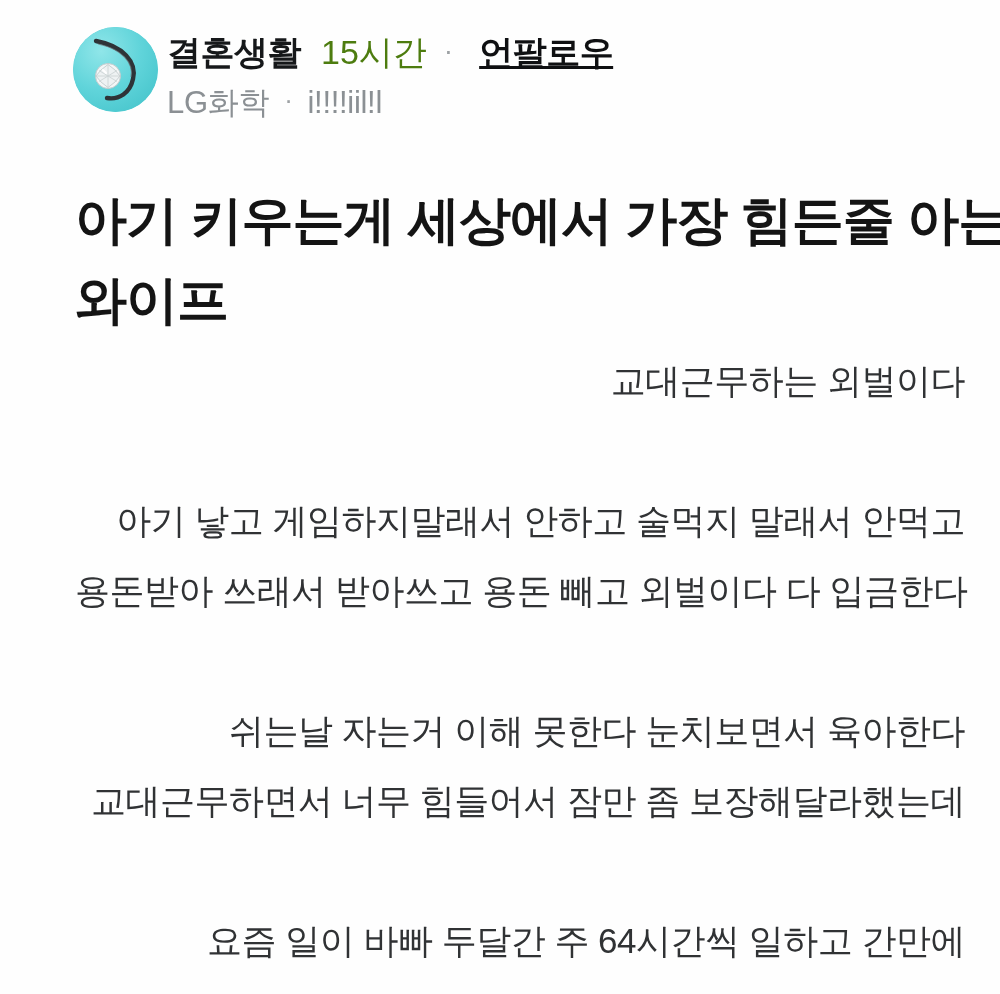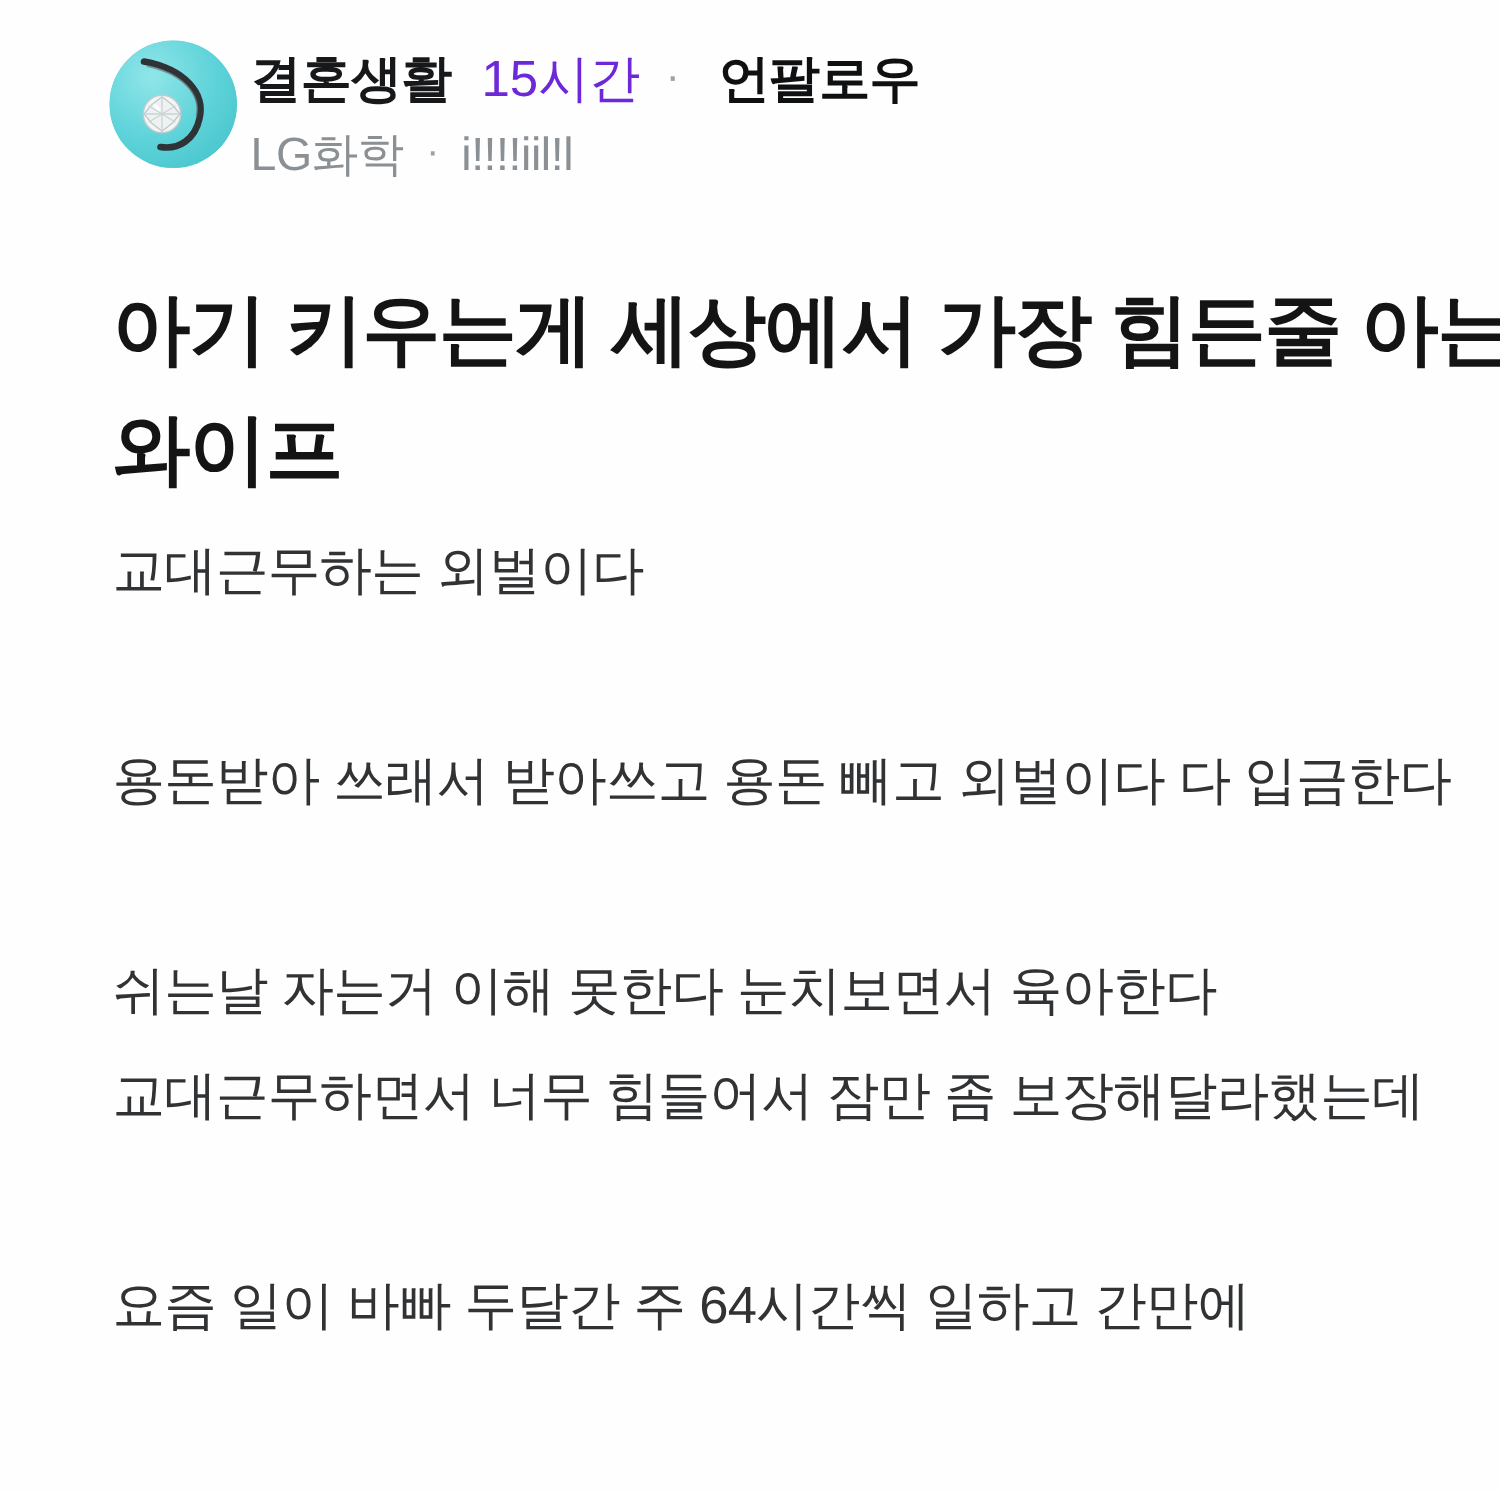--- a/index.html
+++ b/index.html
@@ -46,40 +46,41 @@
     line-height: 40px;
     white-space: nowrap;
   }
   .board-name {
     font-weight: 700;
     color: #16181a;
     letter-spacing: -0.5px;
   }
   .timestamp {
     margin-left: 20px;
-    color: #6d28d9;
+    color: #4d7c0f;
     font-weight: 400;
   }
   .dot-sep1 {
     margin-left: 17px;
     color: #9da1a4;
     font-size: 28px;
     transform: translateY(-4px);
   }
   .unfollow-button {
     margin-left: 26px;
     font-weight: 700;
     color: #0f1012;
     letter-spacing: -0.5px;
     cursor: pointer;
     background: none;
     border: none;
     padding: 0;
     font-family: inherit;
     font-size: 34px;
+    text-decoration: underline;
   }
   .header-row2 {
     display: flex;
     align-items: flex-end;
     margin-top: 9px;
     font-size: 31px;
     line-height: 36px;
     color: #8b9094;
     white-space: nowrap;
     letter-spacing: -0.3px;
@@ -109,21 +110,21 @@
   .post-body {
     position: absolute;
     left: 75px;
     top: 346px;
     width: 890px;
     font-size: 35px;
     line-height: 70px;
     color: #303234;
     letter-spacing: -0.5px;
   }
-  .post-body p { margin: 0 0 70px 0; }
+  .post-body p { margin: 0 0 70px 0; text-align: right; }
   .post-body .line { display: block; white-space: nowrap; }
 </style>
 </head>
 <body>
 
 <div class="page">
 
   <div class="post-header">
 
     <div class="avatar">
@@ -165,20 +166,21 @@
   <h1 class="post-title">
     <div class="t-line">아기 키우는게 세상에서 가장 힘든줄 아는</div>
     <div class="t-line">와이프</div>
   </h1>
 
   <div class="post-body">
     <p>
       <span class="line">교대근무하는 외벌이다</span>
     </p>
     <p>
+      <span class="line">아기 낳고 게임하지말래서 안하고 술먹지 말래서 안먹고</span>
       <span class="line">용돈받아 쓰래서 받아쓰고 용돈 빼고 외벌이다 다 입금한다</span>
     </p>
     <p>
       <span class="line">쉬는날 자는거 이해 못한다 눈치보면서 육아한다</span>
       <span class="line">교대근무하면서 너무 힘들어서 잠만 좀 보장해달라했는데</span>
     </p>
     <p>
       <span class="line">요즘 일이 바빠 두달간 주 64시간씩 일하고 간만에</span>
     </p>
   </div>

